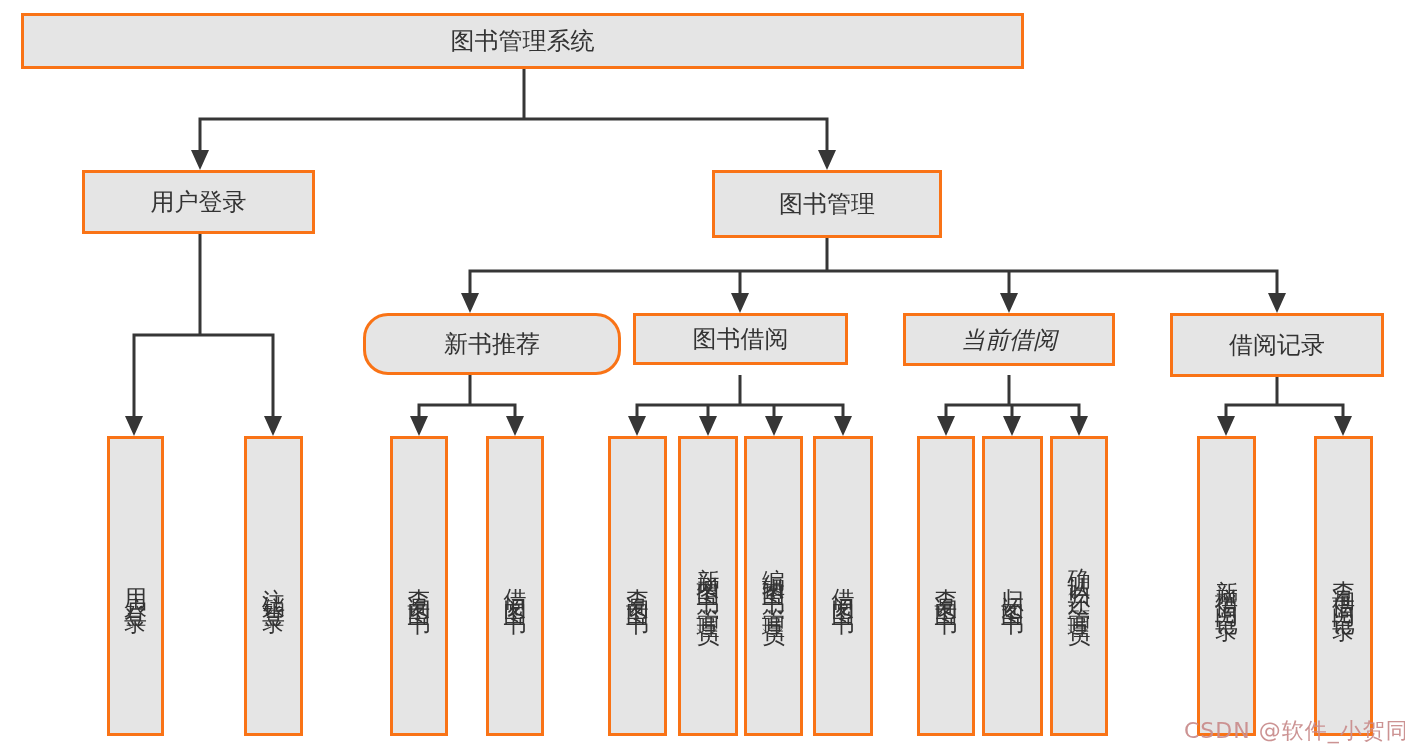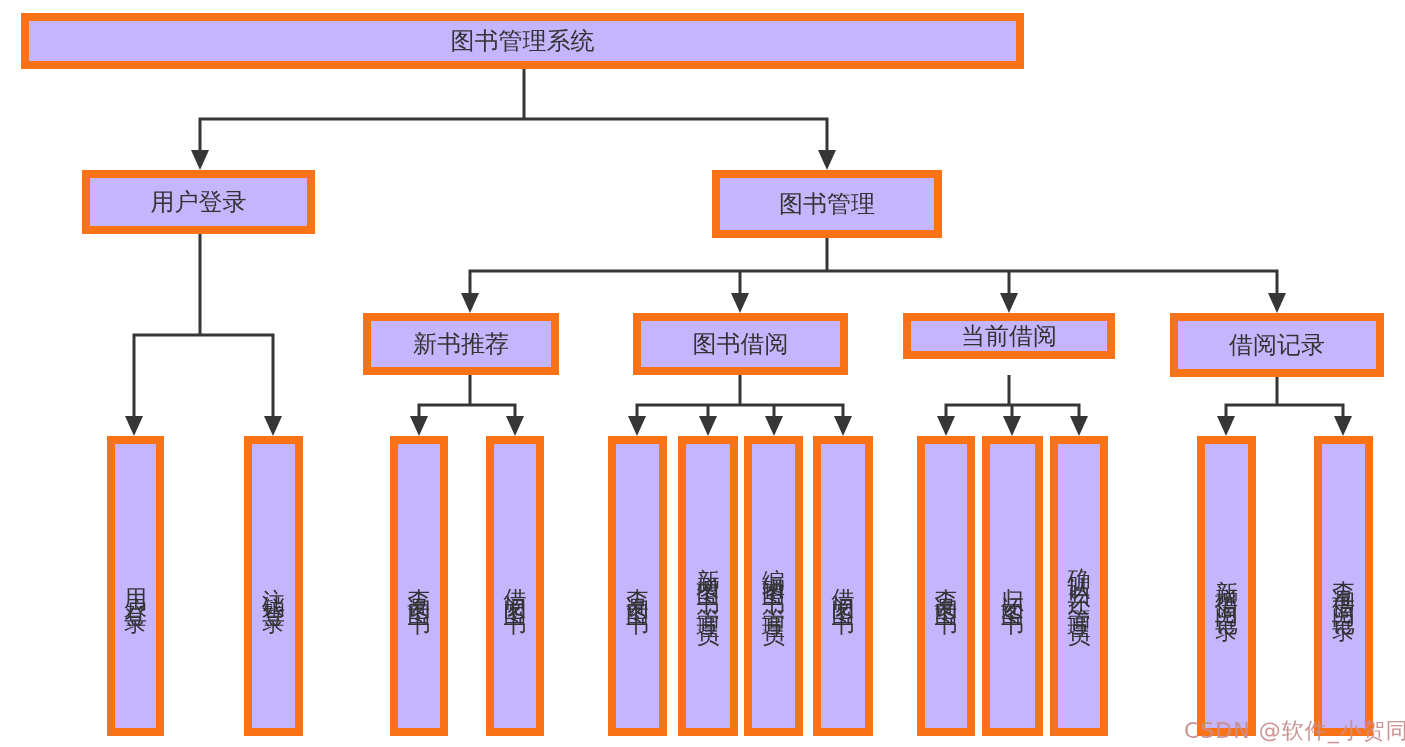--- a/index.html
+++ b/index.html
@@ -7,22 +7,22 @@
     position:relative;
     width:1405px;height:747px;
     background:#ffffff;
     font-family:"DejaVu Sans","Liberation Sans",sans-serif;
     overflow:hidden;
   }
   #connectors{position:absolute;left:0;top:0;z-index:1;}
   .node{
     position:absolute;
     box-sizing:border-box;
-    border:8px solid #f97316;
-    background:#c4b5fd;
+    border:3px solid #f97316;
+    background:#e5e5e5;
     color:#333333;
     display:flex;
     align-items:center;
     justify-content:center;
     z-index:2;
     font-size:24px;
     line-height:1;
     white-space:nowrap;
   }
   .leaf{
@@ -76,23 +76,23 @@
       M1070 416 L1088 416 L1079 436 Z
       M1217 416 L1235 416 L1226 436 Z
       M1334 416 L1352 416 L1343 436 Z"></path>
   </svg>
 
   <div class="node" style="left:21px;top:13px;width:1003px;height:56px;">图书管理系统</div>
 
   <div class="node" style="left:82px;top:170px;width:233px;height:64px;">用户登录</div>
   <div class="node" style="left:712px;top:170px;width:230px;height:68px;">图书管理</div>
 
-  <div class="node" style="left:363px;top:313px;width:196px;height:62px;">新书推荐</div>
-  <div class="node" style="left:633px;top:313px;width:215px;height:62px;">图书借阅</div>
-  <div class="node" style="left:903px;top:313px;width:212px;height:46px;">当前借阅</div>
+  <div class="node" style="left:363px;top:313px;width:258px;height:62px;border-radius:25px;">新书推荐</div>
+  <div class="node" style="left:633px;top:313px;width:215px;height:52px;">图书借阅</div>
+  <div class="node" style="left:903px;top:313px;width:212px;height:53px;font-style:italic;">当前借阅</div>
   <div class="node" style="left:1170px;top:313px;width:214px;height:64px;">借阅记录</div>
 
   <div class="node leaf" style="left:107px;top:436px;width:57px;height:300px;">用户登录</div>
   <div class="node leaf" style="left:244px;top:436px;width:59px;height:300px;">注销登录</div>
 
   <div class="node leaf" style="left:390px;top:436px;width:58px;height:300px;">查询图书</div>
   <div class="node leaf" style="left:486px;top:436px;width:58px;height:300px;">借阅图书</div>
 
   <div class="node leaf" style="left:608px;top:436px;width:59px;height:300px;">查询图书</div>
   <div class="node leaf" style="left:678px;top:436px;width:60px;height:300px;">新增图书（管理员）</div>

